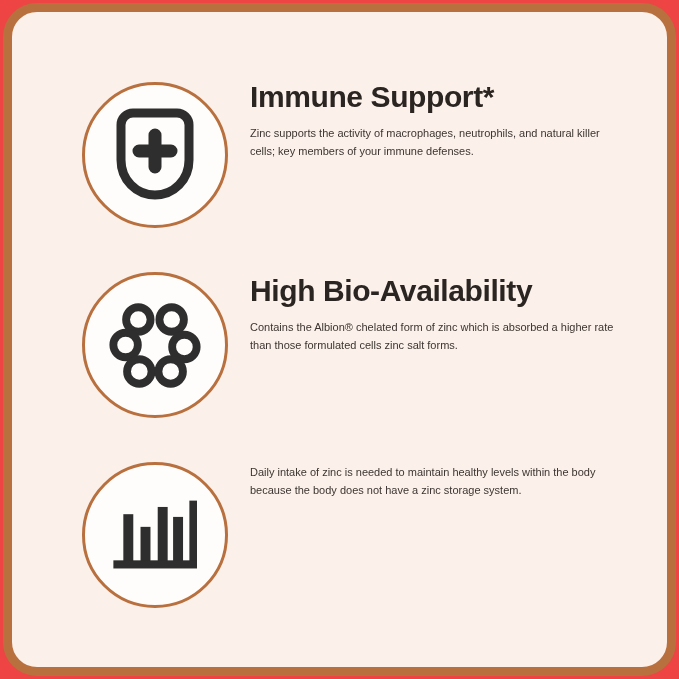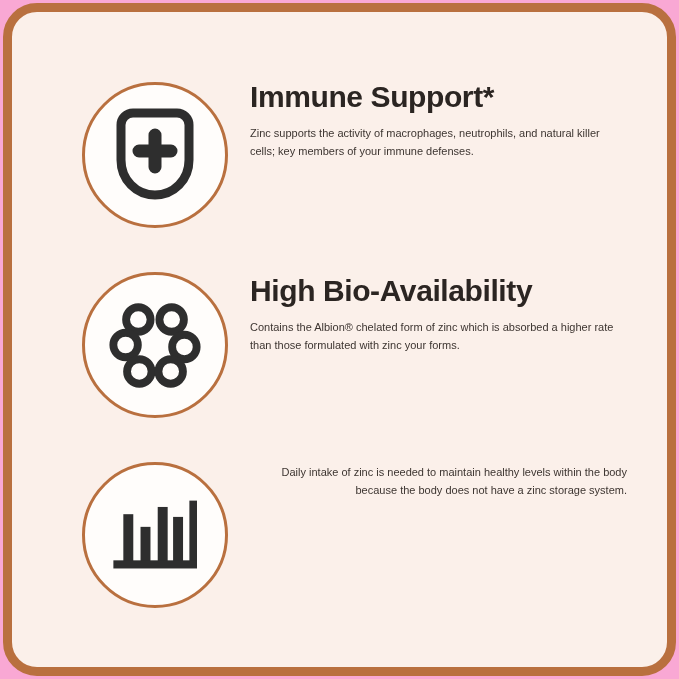--- a/index.html
+++ b/index.html
@@ -4,21 +4,21 @@
 <style>
   html, body {
     margin: 0;
     padding: 0;
     background: #ffffff;
   }
   #infographic {
     position: relative;
     width: 679px;
     height: 679px;
-    background: #f9a8d4;
+    background: #ef4444;
     font-family: "Liberation Sans", sans-serif;
     overflow: hidden;
     box-sizing: border-box;
   }
   .panel {
     position: absolute;
     left: 3px;
     top: 3px;
     width: 673px;
     height: 673px;
@@ -77,21 +77,21 @@
   .feature-body {
     font-size: 11px;
     line-height: 1.62;
     color: #3d3531;
     margin: 0;
     max-width: 392px;
   }
   
   .row-1 .feature-text { padding-top: 8px; }
   .row-2 .feature-title { }
-  .row-3 .feature-body { max-width: 402px; text-align: right; }
+  .row-3 .feature-body { max-width: 402px; }
 </style>
 </head>
 <body>
 
 <div id="infographic">
   <div class="panel">
     <div class="rows">
 
       <div class="feature-row row-1">
         <div class="icon-circle">
@@ -121,21 +121,21 @@
               <circle cx="67" cy="24" r="12.5" stroke="#2e2e2e" stroke-width="8" fill="#fffdfb"></circle>
               <circle cx="20" cy="50" r="12.5" stroke="#2e2e2e" stroke-width="8" fill="#fffdfb"></circle>
               <circle cx="80" cy="52" r="12.5" stroke="#2e2e2e" stroke-width="8" fill="#fffdfb"></circle>
               <circle cx="34" cy="77" r="12.5" stroke="#2e2e2e" stroke-width="8" fill="#fffdfb"></circle>
               <circle cx="66" cy="77" r="12.5" stroke="#2e2e2e" stroke-width="8" fill="#fffdfb"></circle>
             </svg>
           </span>
         </div>
         <div class="feature-text">
           <h2 class="feature-title">High Bio-Availability</h2>
-          <p class="feature-body">Contains the Albion® chelated form of zinc which is absorbed a higher rate than those formulated with zinc your forms.</p>
+          <p class="feature-body">Contains the Albion® chelated form of zinc which is absorbed a higher rate than those formulated cells zinc salt forms.</p>
         </div>
       </div>
 
       <div class="feature-row row-3">
         <div class="icon-circle">
           <span>
             <svg width="84" height="76" viewBox="0 0 92 84" fill="none" xmlns="http://www.w3.org/2000/svg">
               <rect x="11" y="19" width="11" height="53" fill="#2e2e2e"></rect>
               <rect x="30" y="33" width="11" height="39" fill="#2e2e2e"></rect>
               <rect x="49" y="11" width="11" height="61" fill="#2e2e2e"></rect>

